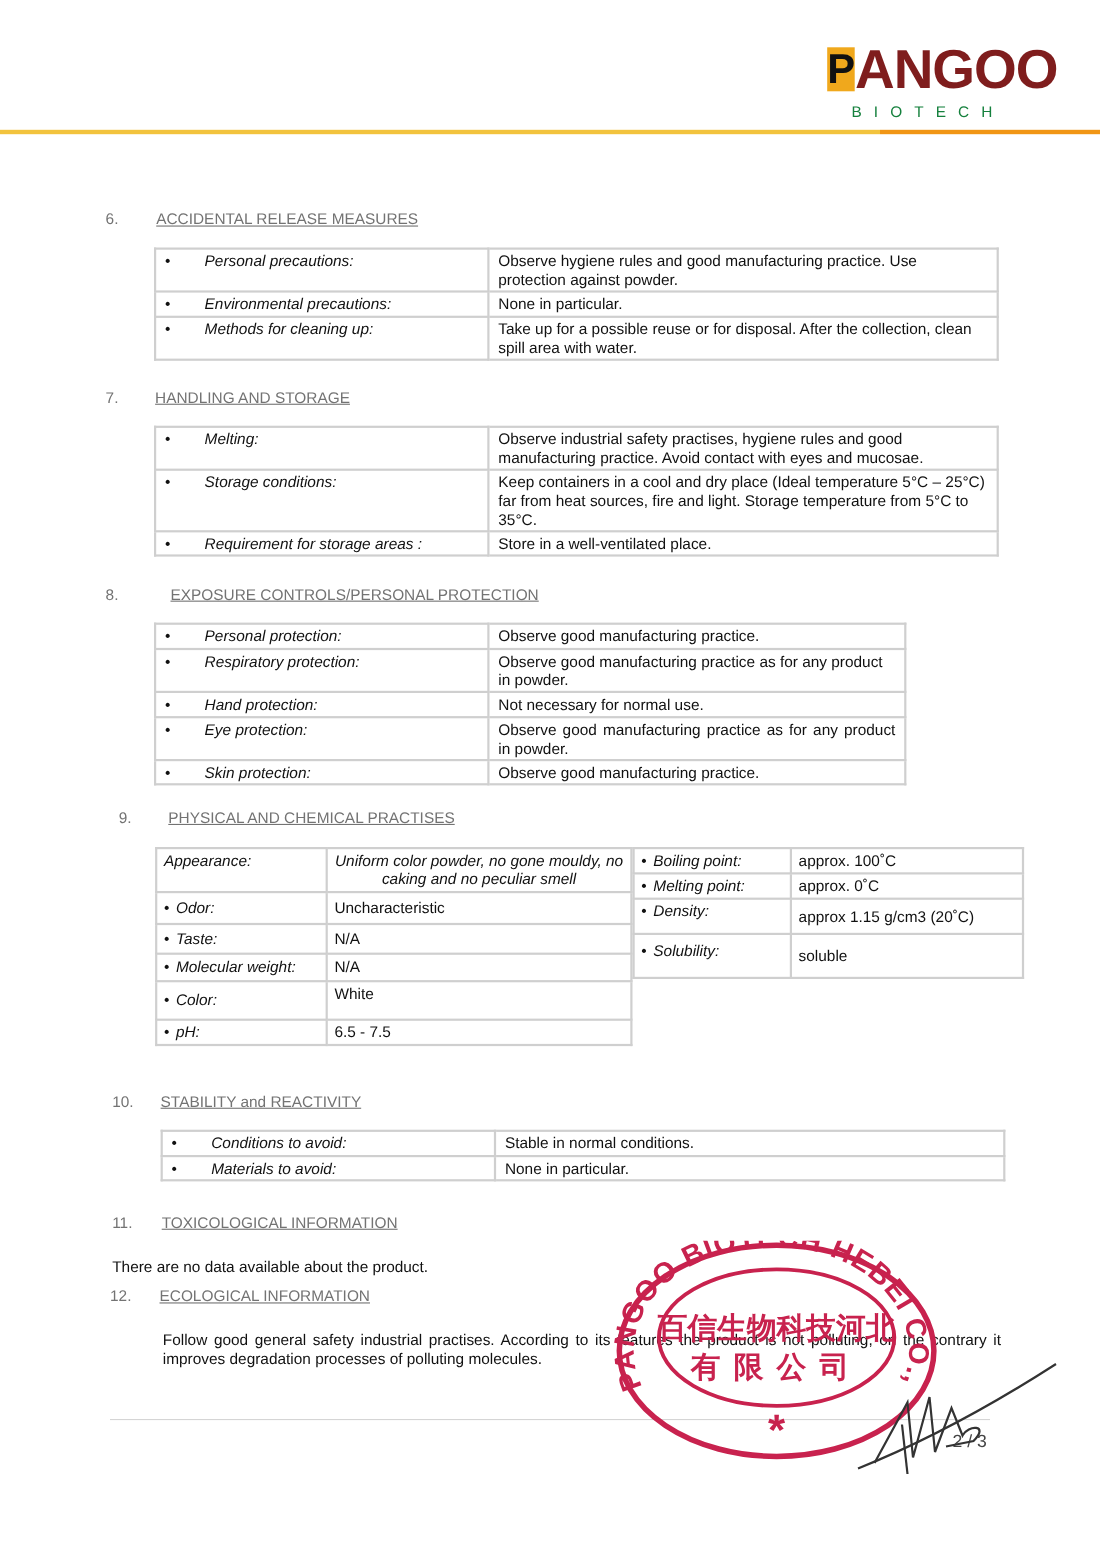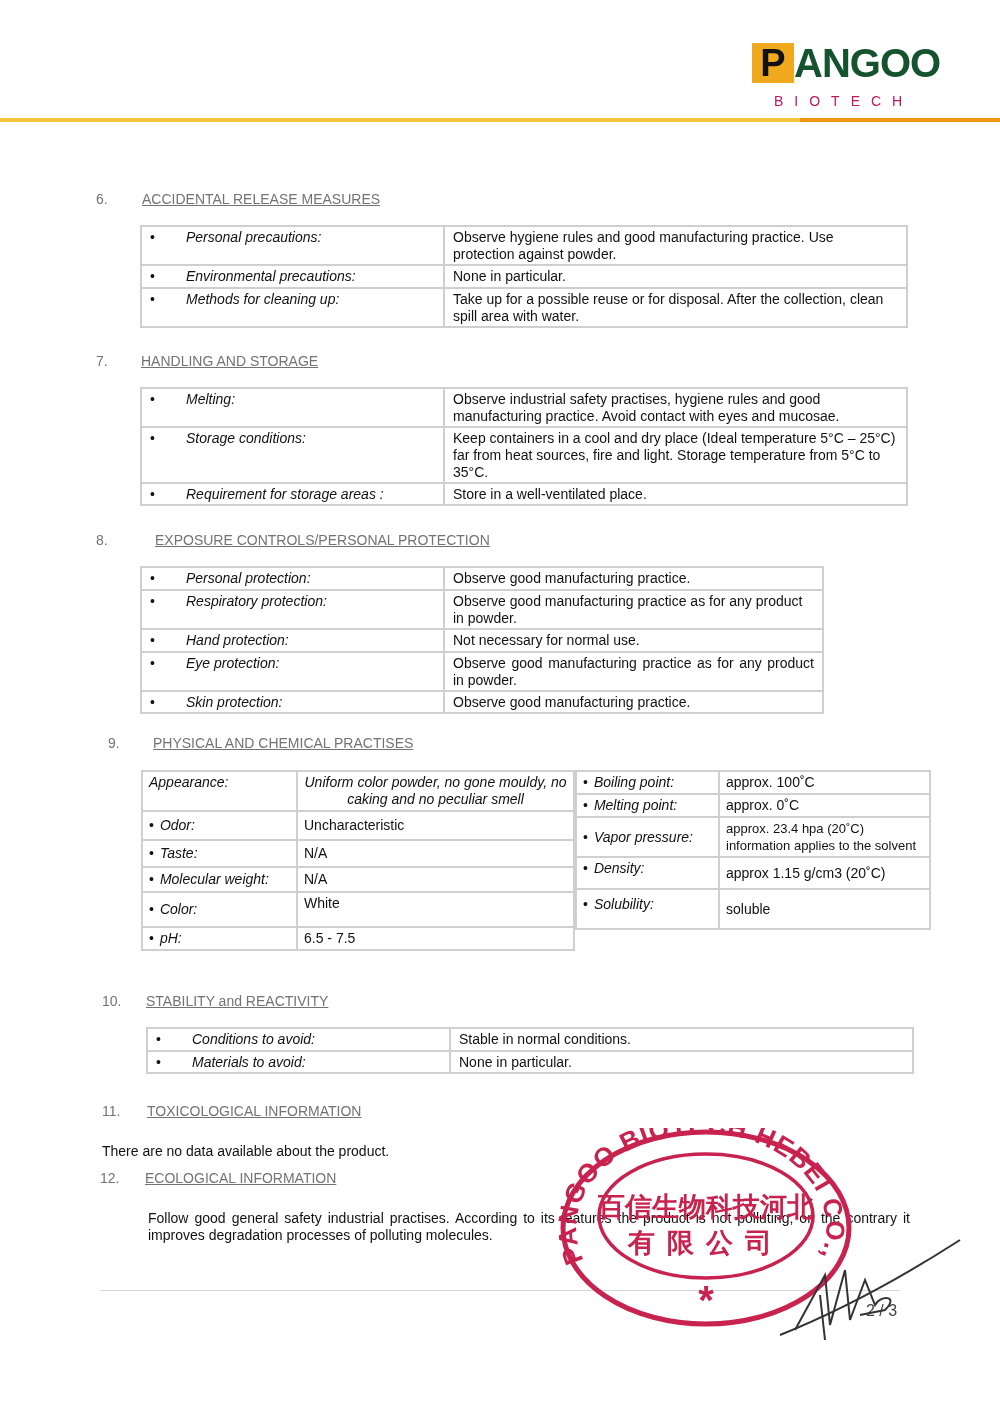--- a/index.html
+++ b/index.html
@@ -8,26 +8,26 @@
     font-family: "Liberation Sans", sans-serif; color: #111; overflow: hidden;
   }
   .logo { position: absolute; left: 752px; top: 43px; width: 200px; height: 70px; }
   .logo-mark { display: flex; align-items: center; }
   .logo-p {
     width: 42px; height: 40px; background: #f0a81c; color: #111;
     font-weight: bold; font-size: 38px; line-height: 40px; text-align: center;
     font-family: "Liberation Sans", sans-serif;
   }
   .logo-rest {
-    color: #14532d; font-weight: bold; font-size: 40px; line-height: 40px;
+    color: #7f1d1d; font-weight: bold; font-size: 50px; line-height: 40px;
     letter-spacing: -1px; margin-left: 0;
     font-family: "Liberation Sans", sans-serif;
   }
   .logo-sub {
-    position: absolute; left: 22px; top: 50px; font-size: 14px; letter-spacing: 11px; color: #be185d;
+    position: absolute; left: 22px; top: 50px; font-size: 14px; letter-spacing: 11px; color: #15803d;
   }
   .header-rule { position: absolute; left: 0; top: 118px; width: 1000px; height: 4px; display: flex; }
   .header-rule .a { width: 800px; background: #f2c33d; }
   .header-rule .b { flex: 1; background: #f19615; }
 
   .section-title {
     position: absolute; font-weight: normal; font-size: 14px; text-decoration: underline;
     white-space: pre; color: #737373;
   }
   .section-title .num { display: inline-block; }
@@ -189,27 +189,20 @@
       <col>
     </colgroup>
   <tbody>
       <tr style="height:22px">
     <td class="lbl"><span class="bullet">•</span><span>Boiling point:</span></td>
     <td class="val">approx. 100˚C</td>
   </tr>
   <tr style="height:20px">
     <td class="lbl"><span class="bullet">•</span><span>Melting point:</span></td>
     <td class="val">approx. 0˚C</td>
-  </tr>
-  <tr style="height:36px">
-    <td class="lbl"><span class="bullet">•</span><span>Vapor pressure:</span></td>
-    <td class="val small">
-          <div>approx. 23.4 hpa (20˚C)</div>
-          <div>information applies to the solvent</div>
-        </td>
   </tr>
   <tr style="height:32px">
     <td class="lbl" style="vertical-align:top"><span class="bullet">•</span><span>Density:</span></td>
     <td class="val">approx 1.15 g/cm3 (20˚C)</td>
   </tr>
   <tr style="height:40px">
     <td class="lbl" style="vertical-align:top; padding-top:6px"><span class="bullet">•</span><span>Solubility:</span></td>
     <td class="val">soluble</td>
   </tr>
 </tbody>

